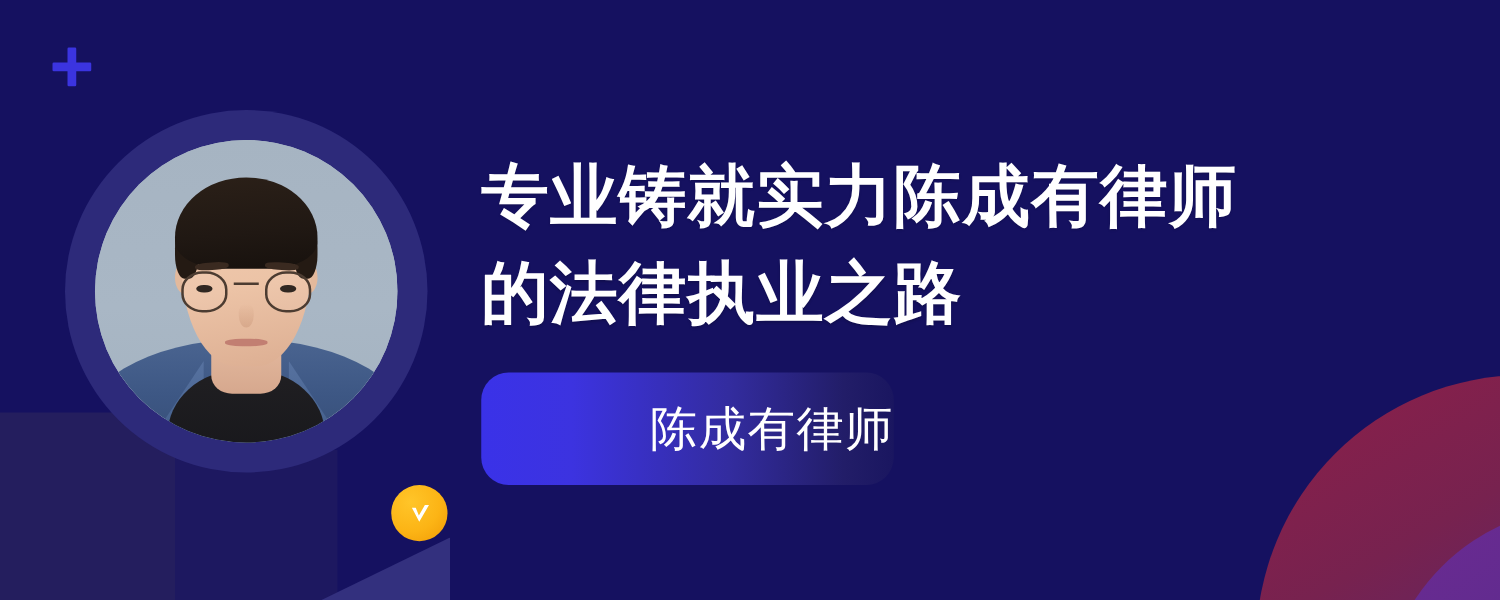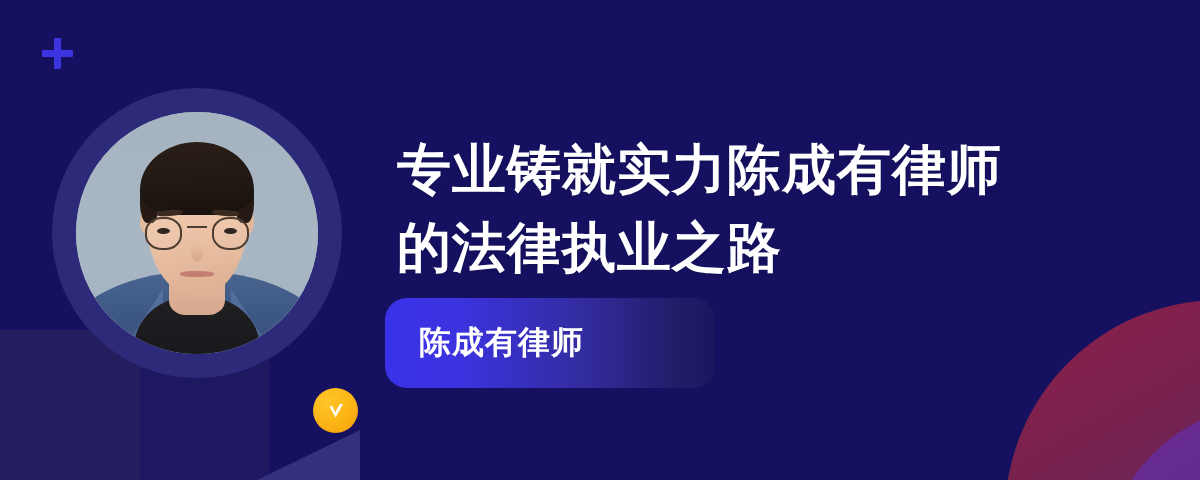--- a/index.html
+++ b/index.html
@@ -250,45 +250,45 @@
   .verified-badge svg { display: block; }
 
   
   .content {
     position: absolute;
     left: 385px;
     top: 118px;
     width: 700px;
   }
   .headline {
-    margin: 12px;
+    margin: 0;
     color: #ffffff;
     font-size: 54px;
     font-weight: bold;
     line-height: 78px;
     letter-spacing: 1px;
     white-space: pre-line;
     text-shadow: 0 1px 2px rgba(0,0,0,0.18);
   }
 
   .cta-button {
     position: absolute;
     left: 385px;
     top: 298px;
     width: 330px;
     height: 90px;
     border: none;
     border-radius: 22px;
     background: linear-gradient(90deg, #3a32e8 0%, #3c33e0 22%, #332c9f 60%, #221d68 88%, #1a1660 100%);
     color: #ffffff;
     font-family: "Liberation Sans", "DejaVu Sans", sans-serif;
-    font-size: 32px;
-    font-weight: bold;
+    font-size: 38px;
+    font-weight: normal;
     letter-spacing: 1px;
-    text-align: left;
+    text-align: right;
     padding: 0 0 0 34px;
     cursor: pointer;
     box-sizing: border-box;
   }
 </style>
 </head>
 <body>
 
 <div class="banner">
 

